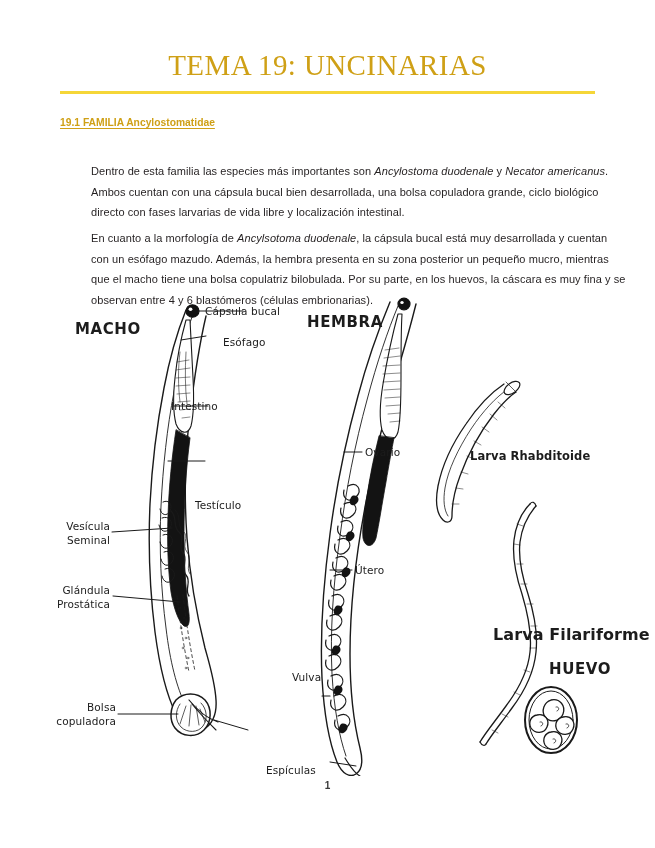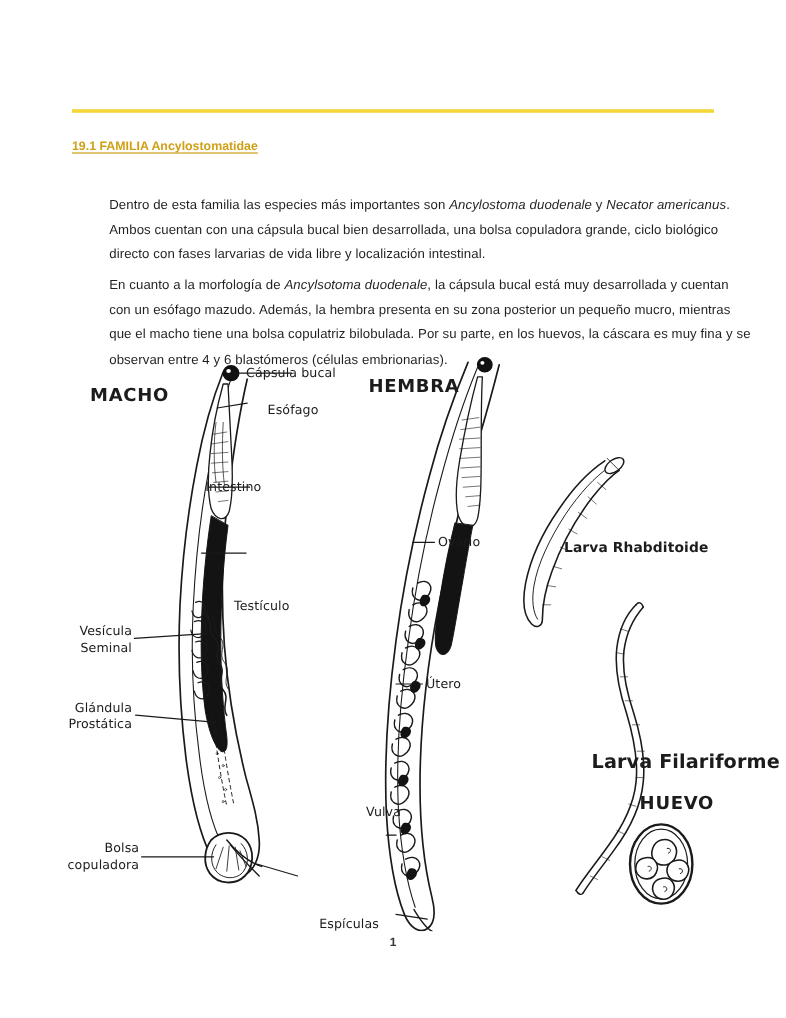--- a/index.html
+++ b/index.html
@@ -107,20 +107,21 @@
     font-size: 10px;
     font-weight: bold;
     color: #3a3a3a;
   }
 </style>
 </head>
 <body>
 
 <div class="page">
 
+  <div class="doc-title">TEMA 19: UNCINARIAS</div>
   <div class="title-rule"></div>
 
   <div class="subheading">19.1 FAMILIA Ancylostomatidae</div>
 
   <p class="para" id="para-1"><span>Dentro de esta familia las especies más importantes son </span><em>Ancylostoma duodenale</em><span> y </span><em>Necator americanus</em><span>. Ambos cuentan con una cápsula bucal bien desarrollada, una bolsa copuladora grande, ciclo biológico directo con fases larvarias de vida libre y localización intestinal.</span></p>
 
   <p class="para" id="para-2"><span>En cuanto a la morfología de </span><em>Ancylsotoma duodenale</em><span>, la cápsula bucal está muy desarrollada y cuentan con un esófago mazudo. Además, la hembra presenta en su zona posterior un pequeño mucro, mientras que el macho tiene una bolsa copulatriz bilobulada. Por su parte, en los huevos, la cáscara es muy fina y se observan entre 4 y 6 blastómeros (células embrionarias).</span></p>
 
   <div class="figure">
 
@@ -381,25 +382,25 @@
     </div>
 
     <div class="fig-label" style="left:266px; top:428px;margin-top:40px;">Espículas</div>
 
     <div class="fig-label heavy" style="left:307px; top:17px;">HEMBRA</div>
 
     <div class="fig-label" style="left:365px; top:150px;">Ovario</div>
 
     <div class="fig-label" style="left:355px; top:268px;">Útero</div>
 
-    <div class="fig-label" style="left:292px; top:375px;margin-left:13px;">Vulva</div>
+    <div class="fig-label" style="left:292px; top:375px;">Vulva</div>
 
     <div class="fig-label" style="left:470px; top:142px; font-size:11.5px; font-weight:bold;margin-top:11px;">Larva Rhabditoide</div>
 
     <div class="fig-label" style="left:493px; top:329px; font-size:16px; font-weight:bold;">Larva Filariforme</div>
 
-    <div class="fig-label heavy" style="left:533px; top:364px;">HUEVO</div>
+    <div class="fig-label heavy" style="left:533px; top:364px;padding-left:16px;">HUEVO</div>
 
   </div>
 
   <div class="page-number">1</div>
 
 </div>
 
 </body></html>

